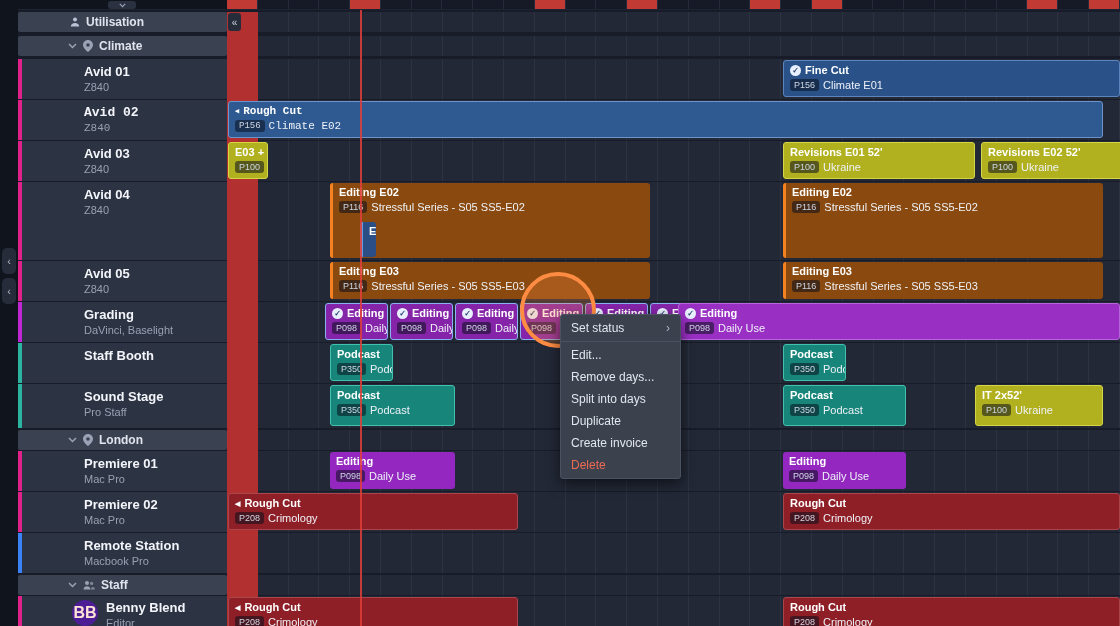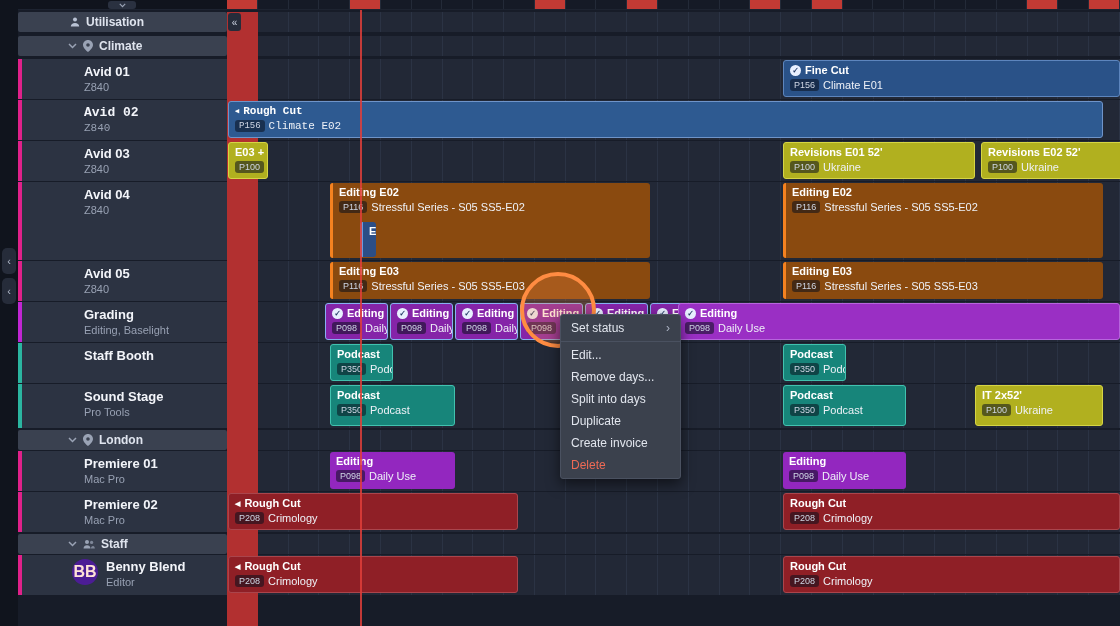--- a/index.html
+++ b/index.html
@@ -307,21 +307,21 @@
               <span class="subt">Stressful Series - S05 SS5-E03</span>
             </div>
           </div>
         </div>
       </div>
       <div class="row" style="height: 40px;">
         <div class="stripe" style="background: rgb(192, 38, 211);"></div>
         <div class="side">
           <div class="side-tx">
             <div class="rname">Grading</div>
-            <div class="rsub">Editing, Baselight</div>
+            <div class="rsub">DaVinci, Baselight</div>
           </div>
         </div>
         <div class="tl">
           <div class="bk" style="left: 98px; width: 63px; top: 1px; height: 37px; background: rgb(133, 36, 168); border: 1px solid rgb(136, 176, 242);">
             <div class="t">
               <span class="check">✓</span>
               <span>Editing</span>
             </div>
             <div class="s">
               <span class="badge">P098</span>
@@ -416,21 +416,21 @@
               <span class="subt">Podcast</span>
             </div>
           </div>
         </div>
       </div>
       <div class="row" style="height: 44px;">
         <div class="stripe" style="background: rgb(43, 181, 160);"></div>
         <div class="side">
           <div class="side-tx">
             <div class="rname">Sound Stage</div>
-            <div class="rsub">Pro Tools</div>
+            <div class="rsub">Pro Staff</div>
           </div>
         </div>
         <div class="tl">
           <div class="bk" style="left: 103px; width: 125px; top: 1px; height: 41px; background: rgb(23, 133, 122); border: 1px solid rgb(65, 194, 175);">
             <div class="t">
               <span>Podcast</span>
             </div>
             <div class="s">
               <span class="badge">P350</span>
               <span class="subt">Podcast</span>
@@ -523,20 +523,30 @@
           <div class="bk" style="left: 556px; width: 337px; top: 1px; height: 37px; background: rgb(143, 31, 38); border: 1px solid rgb(170, 69, 76);">
             <div class="t">
               <span>Rough Cut</span>
             </div>
             <div class="s">
               <span class="badge">P208</span>
               <span class="subt">Crimology</span>
             </div>
           </div>
         </div>
+      </div>
+      <div class="row" style="height: 40px;">
+        <div class="stripe" style="background: rgb(59, 130, 246);"></div>
+        <div class="side">
+          <div class="side-tx">
+            <div class="rname">Remote Station</div>
+            <div class="rsub">Macbook Pro</div>
+          </div>
+        </div>
+        <div class="tl"></div>
       </div>
       <div class="row" style="margin-top: 2px; height: 20px;">
         <div class="side-h">
           <span class="hicon">
             <svg width="9" height="6" viewBox="0 0 9 6">
               <path d="M1 1l3.5 3.5L8 1" stroke="#9aa3b5" stroke-width="1.5" fill="none"></path>
             </svg>
           </span>
           <span class="hicon">
             <svg width="12" height="10" viewBox="0 0 12 10">

